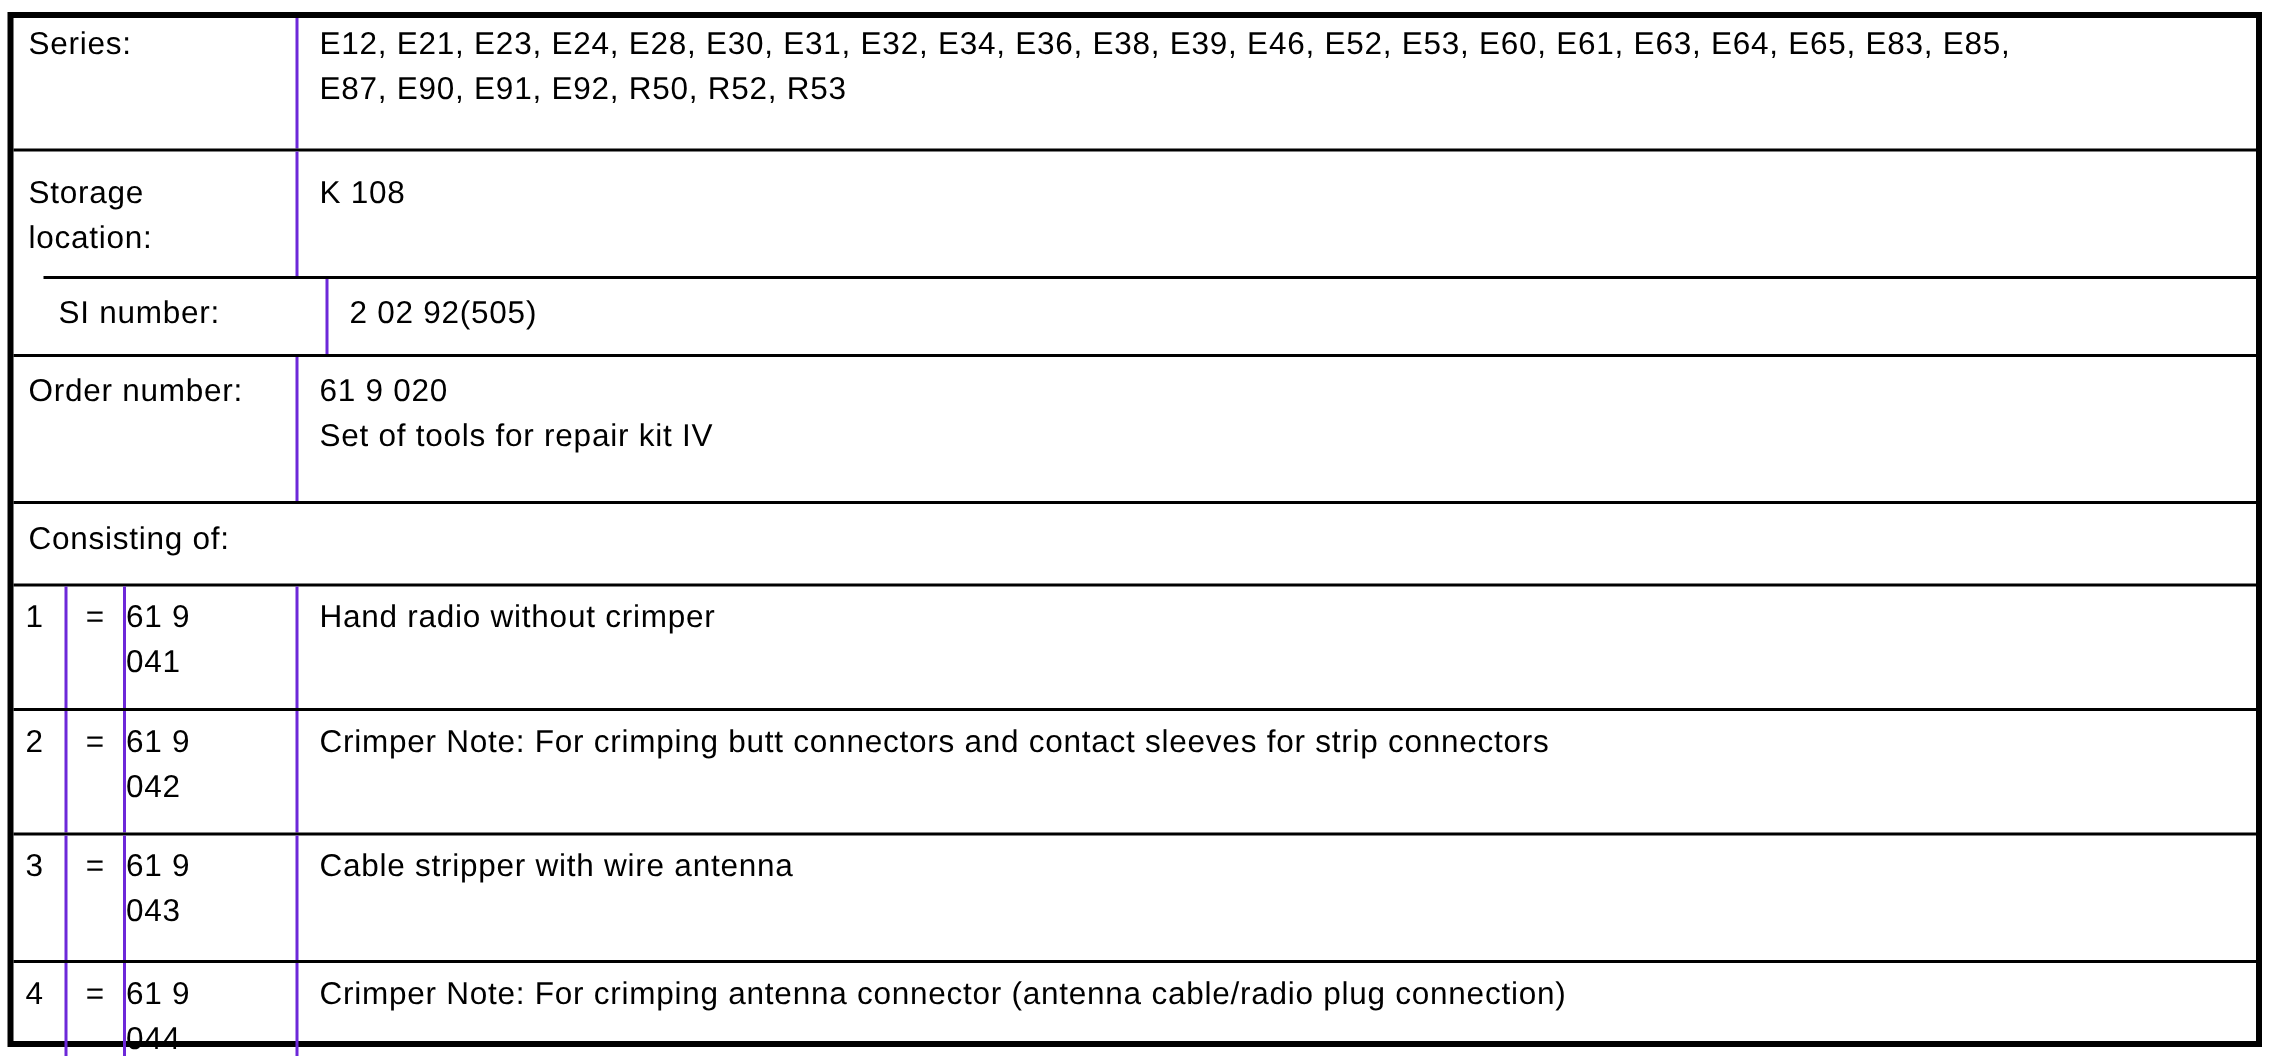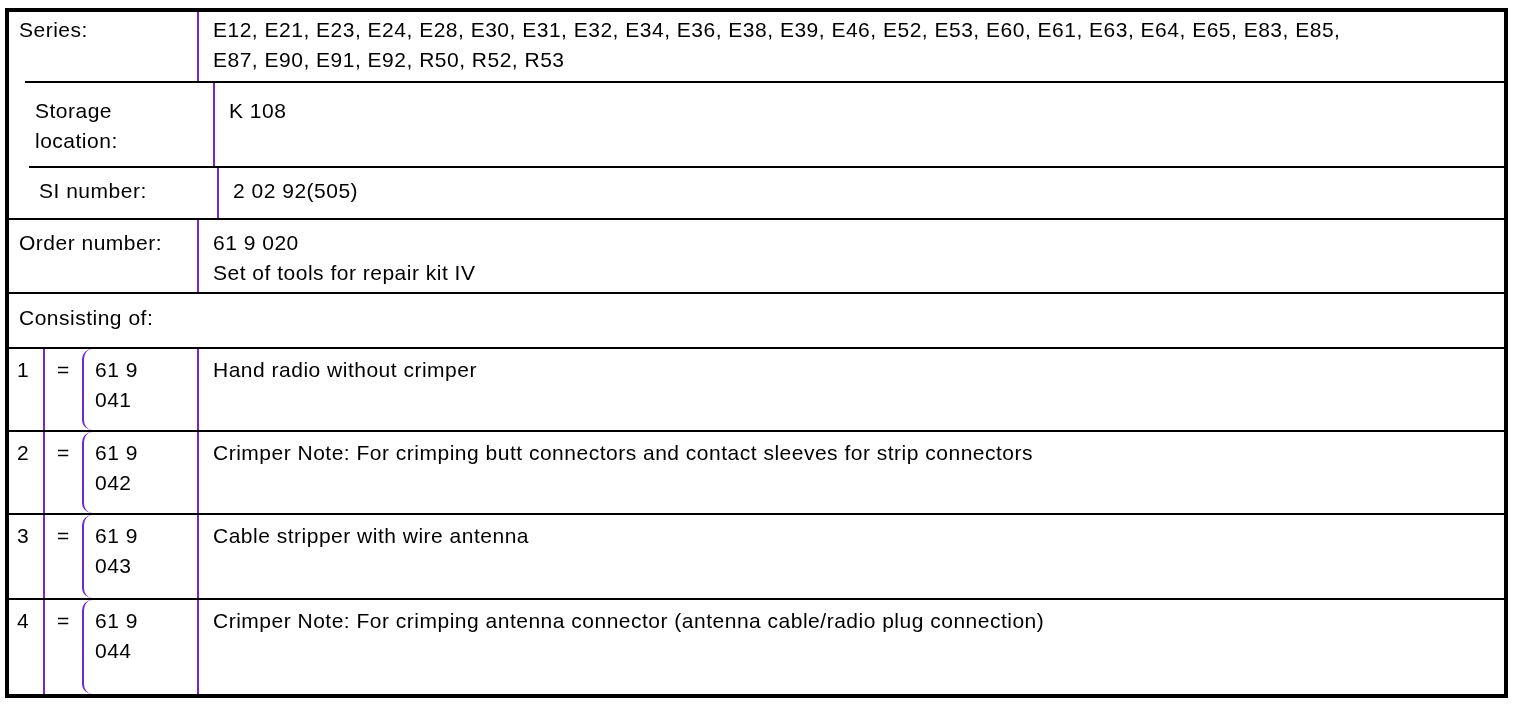--- a/index.html
+++ b/index.html
@@ -40,29 +40,29 @@
     white-space: pre-line;
     overflow: hidden;
   }
   .cell + .cell { border-left: 2px solid #6d28d9; }
 
   
   .col-label { flex: 0 0 188px; padding-left: 10px; }
   .col-value { flex: 1 1 auto; }
   .col-idx   { flex: 0 0 34px; padding-left: 8px; padding-right: 2px; }
   .col-eq    { flex: 0 0 39px; text-align: center; padding-left: 0; padding-right: 0; }
-  .col-part  { flex: 0 0 115px; padding-left: 11px; padding-right: 4px; border-radius: 10px; }
+  .col-part  { flex: 0 0 115px; padding-left: 0; padding-right: 4px; }
   .col-desc  { flex: 1 1 auto; }
   .col-full  { flex: 1 1 auto; padding-left: 10px; }
 
   
-  .row-series     { height: 69px; }
-  .row-storage    { height: 85px; margin-left: 16px; }
+  .row-series     { height: 87px; }
+  .row-storage    { height: 85px; }
   .row-si         { height: 52px; margin-left: 20px; }
-  .row-order      { height: 74px; }
+  .row-order      { height: 98px; }
   .row-consisting { height: 55px; justify-content: center; }
   .row-item       { height: 83px; }
   .row-item3      { height: 85px; }
   .row-item4      { flex: 1 1 auto; }
 
   
   .row-series .cell     { padding-top: 3px; }
   .row-storage .cell    { padding-top: 13px; }
   .row-si .cell         { padding-top: 8px; }
   .row-order .cell      { padding-top: 8px; }

